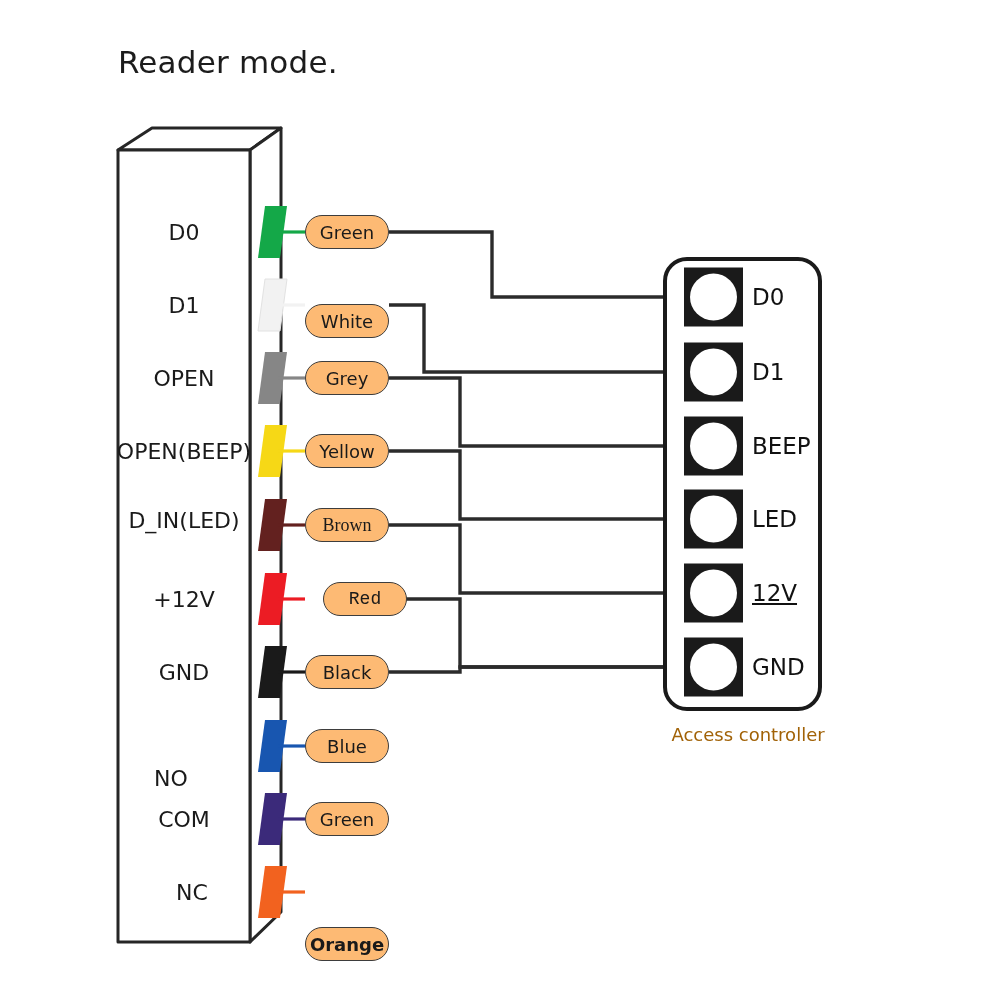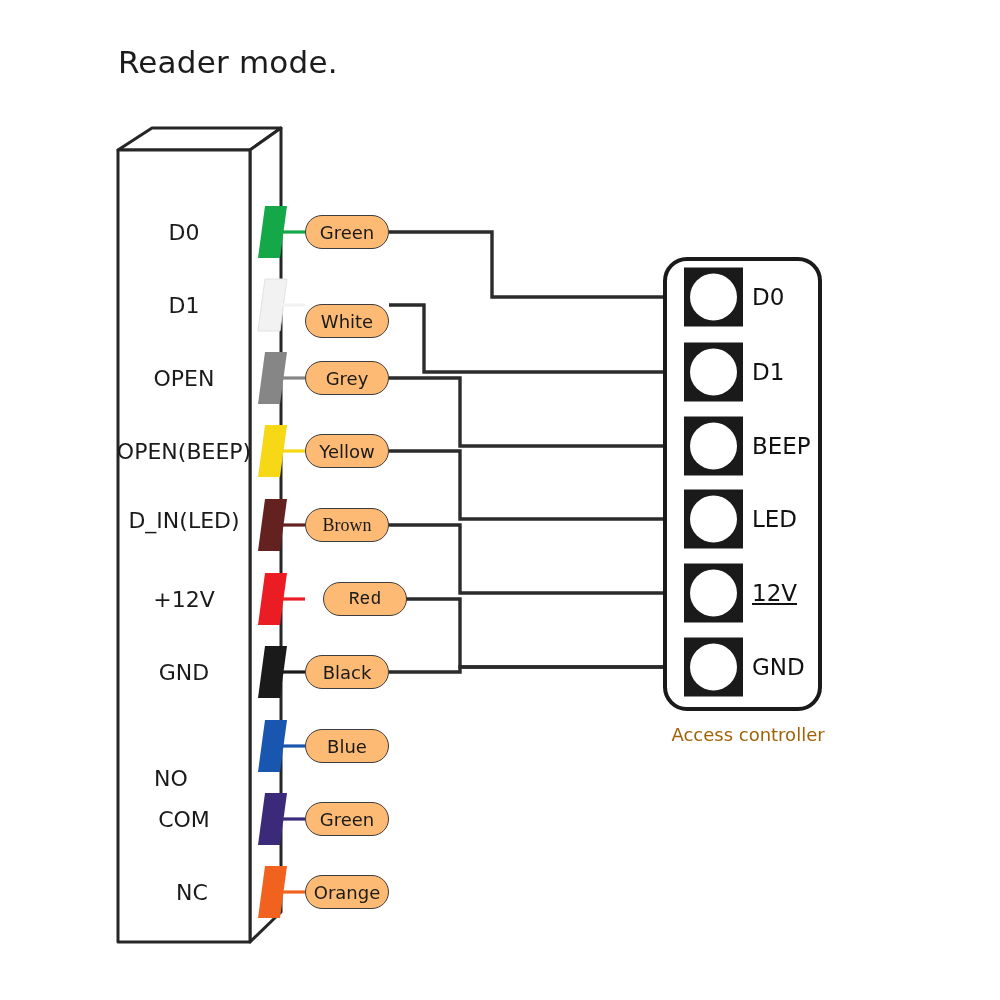--- a/index.html
+++ b/index.html
@@ -161,21 +161,21 @@
   <div id="wire-labels">
       <div class="wire-name-box" style="left: 305px; top: 232px;">Green</div>
       <div class="wire-name-box" style="left: 305px; top: 305px; margin-top: 16px;">White</div>
       <div class="wire-name-box" style="left: 305px; top: 378px;">Grey</div>
       <div class="wire-name-box" style="left: 305px; top: 451px;">Yellow</div>
       <div class="wire-name-box" style="left: 305px; top: 525px; font-family: Liberation Serif, serif;">Brown</div>
       <div class="wire-name-box" style="left: 323px; top: 599px; font-family: Liberation Mono, monospace;">Red</div>
       <div class="wire-name-box" style="left: 305px; top: 672px;">Black</div>
       <div class="wire-name-box" style="left: 305px; top: 746px;">Blue</div>
       <div class="wire-name-box" style="left: 305px; top: 819px;">Green</div>
-      <div class="wire-name-box" style="left: 305px; top: 892px;">Orange</div>
+      <div class="wire-name-box" style="left: 305px; top: 944px; font-weight: bold;">Orange</div>
     </div>
   <div id="controller-labels">
       <div class="ctrl-pin-label" style="left: 752px; top: 297px;">D0</div>
       <div class="ctrl-pin-label" style="left: 752px; top: 372px;">D1</div>
       <div class="ctrl-pin-label" style="left: 752px; top: 446px;">BEEP</div>
       <div class="ctrl-pin-label" style="left: 752px; top: 519px;">LED</div>
       <div class="ctrl-pin-label" style="left: 752px; top: 593px; text-decoration: underline;">12V</div>
       <div class="ctrl-pin-label" style="left: 752px; top: 667px;">GND</div>
     </div>
 

